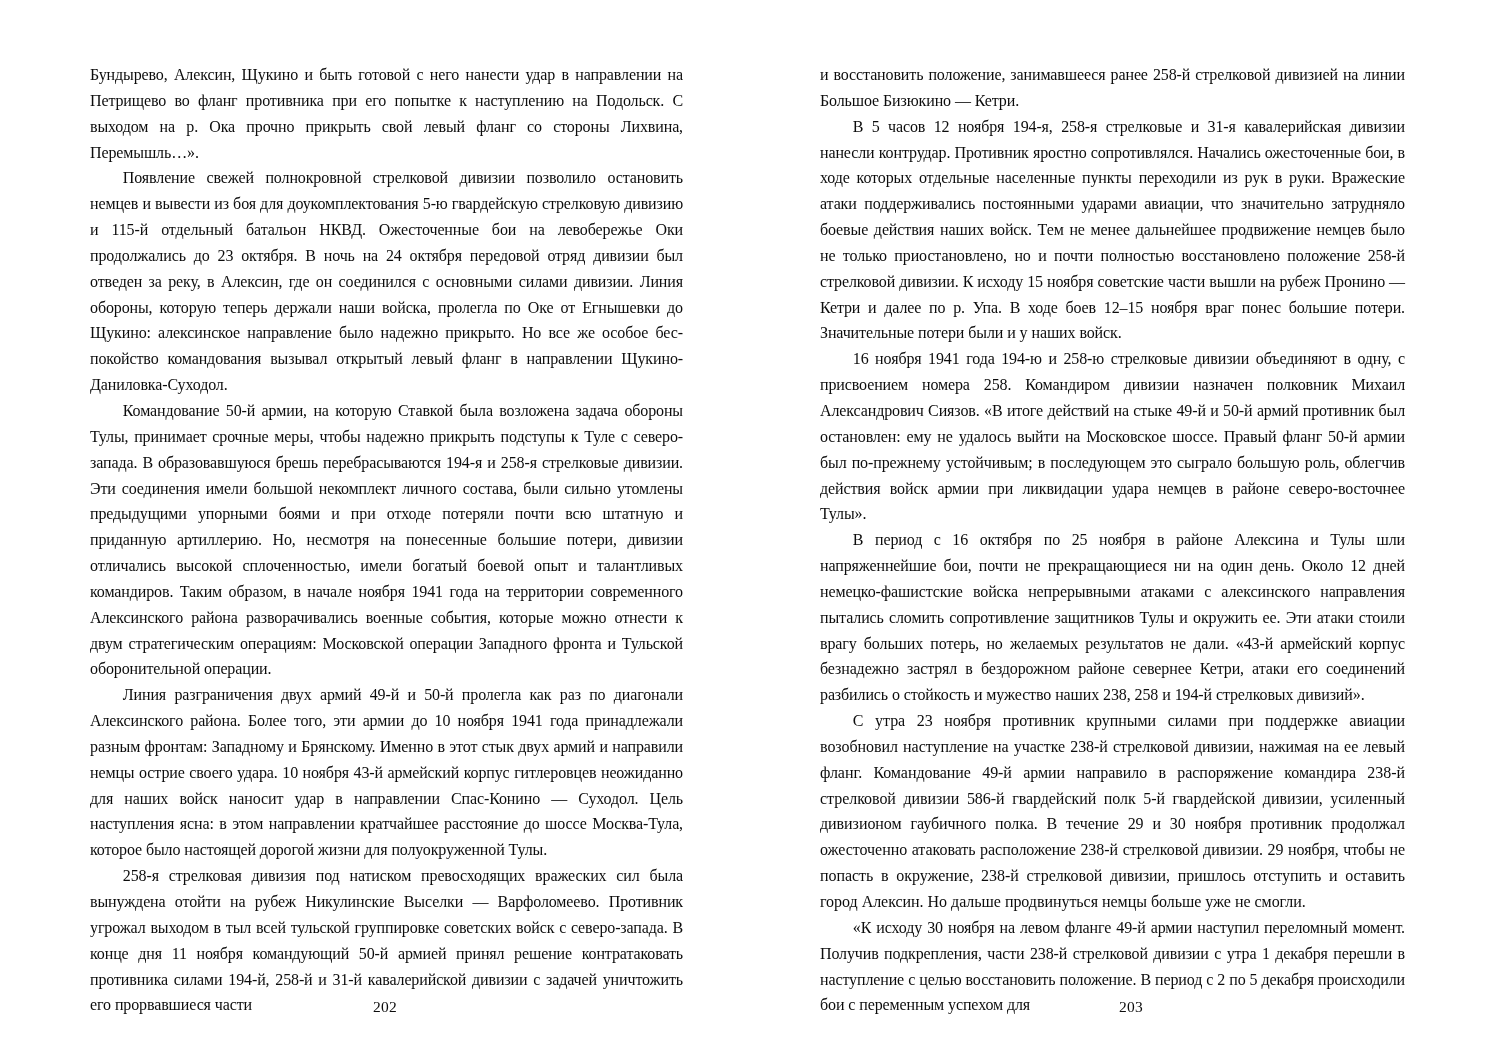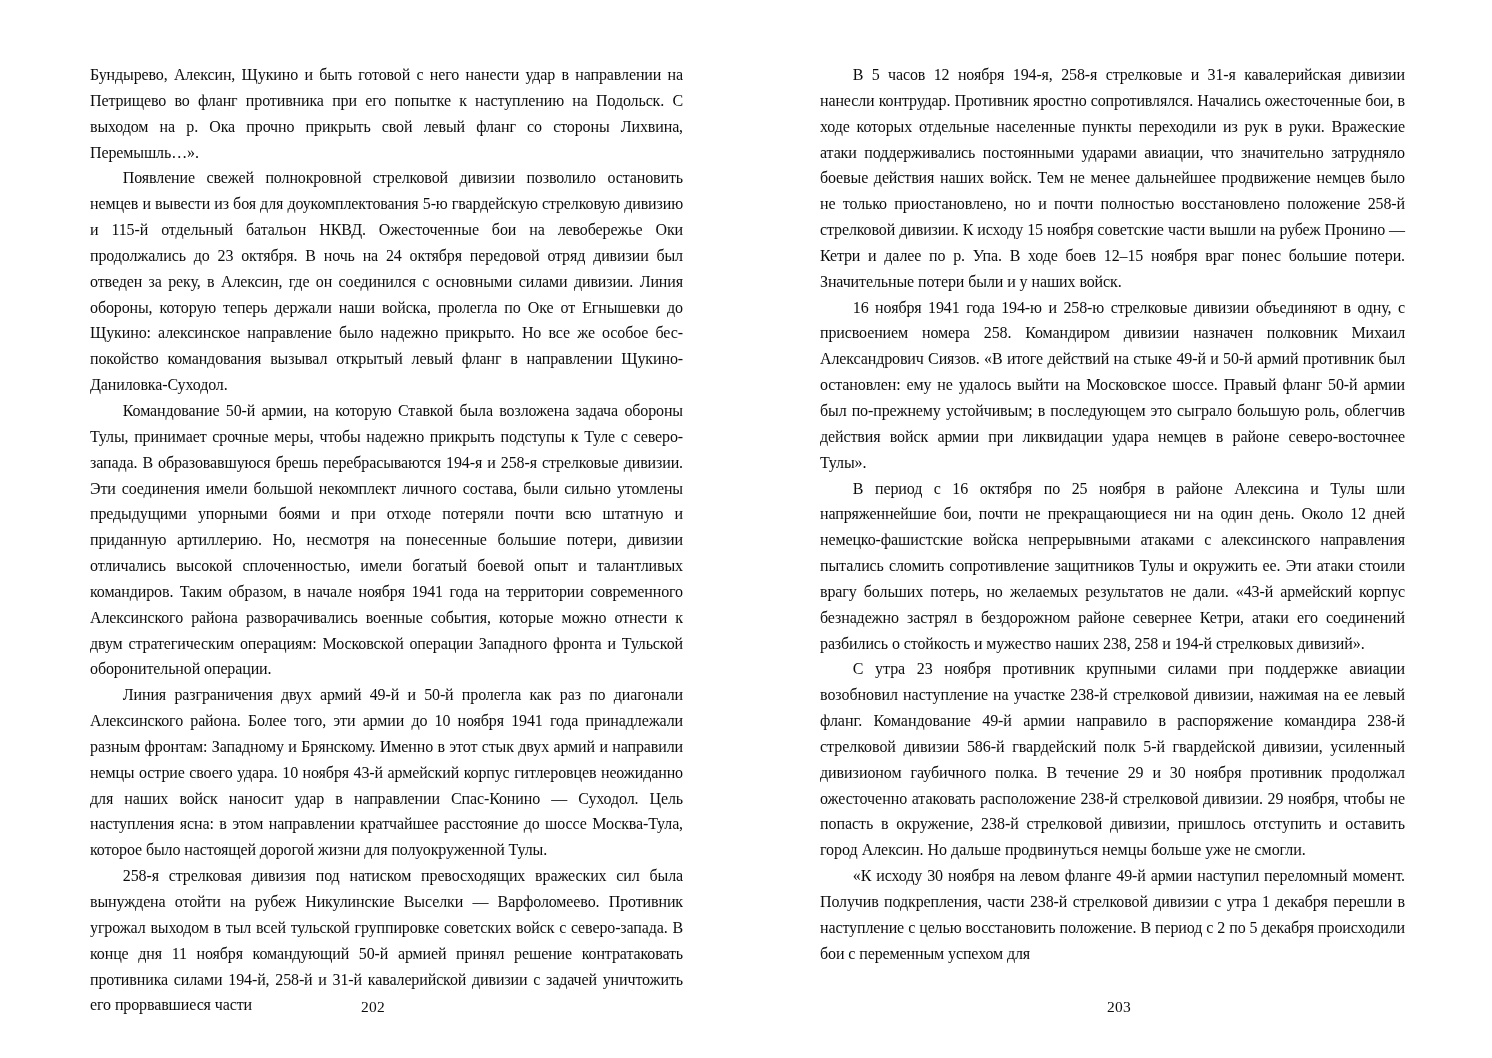--- a/index.html
+++ b/index.html
@@ -54,21 +54,21 @@
   }
   p.para.noindent {
     text-indent: 0;
   }
   p.para.italic {
     letter-spacing: -0.05px;
   }
   .folio {
     position: absolute;
     bottom: 42px;
-    left: 0;
+    left: 12px;
     width: 100%;
     text-align: center;
     font-size: 15.5px;
     line-height: 18px;
     letter-spacing: 0.3px;
   }
   .page-left .folio { padding-right: 27px; }
   .page-right .folio { padding-right: 13px; }
 </style>
 </head>
@@ -82,20 +82,21 @@
       <p class="para">Появление свежей полнокровной стрелковой дивизии позволило остановить немцев и вывести из боя для доукомплектования 5-ю гвардей­скую стрелковую дивизию и 115-й отдельный батальон НКВД. Ожесто­ченные бои на левобережье Оки продолжались до 23 октября. В ночь на 24 октября передовой отряд дивизии был отведен за реку, в Алексин, где он соединился с основными силами дивизии. Линия обороны, которую теперь держали наши войска, пролегла по Оке от Егнышевки до Щукино: алексинское направление было надежно прикрыто. Но все же особое бес­покойство командования вызывал открытый левый фланг в направлении Щукино-Даниловка-Суходол.</p>
       <p class="para">Командование 50-й армии, на которую Ставкой была возложена задача обороны Тулы, принимает срочные меры, чтобы надежно прикрыть под­ступы к Туле с северо-запада. В образовавшуюся брешь перебрасываются 194-я и 258-я стрелковые дивизии. Эти соединения имели большой неком­плект личного состава, были сильно утомлены предыдущими упорными боями и при отходе потеряли почти всю штатную и приданную артилле­рию. Но, несмотря на понесенные большие потери, дивизии отличались высокой сплоченностью, имели богатый боевой опыт и талантливых командиров. Таким образом, в начале ноября 1941 года на территории современного Алексинского района разворачивались военные события, которые можно отнести к двум стратегическим операциям: Московской операции Западного фронта и Тульской оборонительной операции.</p>
       <p class="para">Линия разграничения двух армий 49-й и 50-й пролегла как раз по диа­гонали Алексинского района. Более того, эти армии до 10 ноября 1941 года принадлежали разным фронтам: Западному и Брянскому. Именно в этот стык двух армий и направили немцы острие своего удара. 10 ноября 43-й армейский корпус гитлеровцев неожиданно для наших войск наносит удар в направлении Спас-Конино — Суходол. Цель наступления ясна: в этом направлении кратчайшее расстояние до шоссе Москва-Тула, которое было настоящей дорогой жизни для полуокруженной Тулы.</p>
       <p class="para">258-я стрелковая дивизия под натиском превосходящих вражеских сил была вынуждена отойти на рубеж Никулинские Выселки — Варфоломеево. Противник угрожал выходом в тыл всей тульской группировке советских войск с северо-запада. В конце дня 11 ноября командующий 50-й армией принял решение контратаковать противника силами 194-й, 258-й и 31-й кавалерийской дивизии с задачей уничтожить его прорвавшиеся части</p>
     </div>
     <div class="folio">202</div>
   </div>
 
   <div class="page page-right">
     <div class="textblock">
+      <p class="para noindent">и восстановить положение, занимавшееся ранее 258-й стрелковой диви­зией на линии Большое Бизюкино — Кетри.</p>
       <p class="para">В 5 часов 12 ноября 194-я, 258-я стрелковые и 31-я кавалерийская дивизии нанесли контрудар. Противник яростно сопротивлялся. Начались ожесточенные бои, в ходе которых отдельные населенные пункты пере­ходили из рук в руки. Вражеские атаки поддерживались постоянными ударами авиации, что значительно затрудняло боевые действия наших войск. Тем не менее дальнейшее продвижение немцев было не только приостановлено, но и почти полностью восстановлено положение 258-й стрелковой дивизии. К исходу 15 ноября советские части вышли на рубеж Пронино — Кетри и далее по р. Упа. В ходе боев 12–15 ноября враг понес большие потери. Значительные потери были и у наших войск.</p>
       <p class="para">16 ноября 1941 года 194-ю и 258-ю стрелковые дивизии объединя­ют в одну, с присвоением номера 258. Командиром дивизии назначен полковник Михаил Александрович Сиязов. «В итоге действий на стыке 49-й и 50-й армий противник был остановлен: ему не удалось выйти на Московское шоссе. Правый фланг 50-й армии был по-прежнему устойчи­вым; в последующем это сыграло большую роль, облегчив действия войск армии при ликвидации удара немцев в районе северо-восточнее Тулы».</p>
       <p class="para">В период с 16 октября по 25 ноября в районе Алексина и Тулы шли напряженнейшие бои, почти не прекращающиеся ни на один день. Около 12 дней немецко-фашистские войска непрерывными атаками с алексин­ского направления пытались сломить сопротивление защитников Тулы и окружить ее. Эти атаки стоили врагу больших потерь, но желаемых результатов не дали. «43-й армейский корпус безнадежно застрял в бездо­рожном районе севернее Кетри, атаки его соединений разбились о стой­кость и мужество наших 238, 258 и 194-й стрелковых дивизий».</p>
       <p class="para italic">С утра 23 ноября противник крупными силами при поддержке ави­ации возобновил наступление на участке 238-й стрелковой дивизии, на­жимая на ее левый фланг. Командование 49-й армии направило в распо­ряжение командира 238-й стрелковой дивизии 586-й гвардейский полк 5-й гвардейской дивизии, усиленный дивизионом гаубичного полка. В течение 29 и 30 ноября противник продолжал ожесточенно атаковать распо­ложение 238-й стрелковой дивизии. 29 ноября, чтобы не попасть в окруже­ние, 238-й стрелковой дивизии, пришлось отступить и оставить город Алексин. Но дальше продвинуться немцы больше уже не смогли.</p>
       <p class="para">«К исходу 30 ноября на левом фланге 49-й армии наступил перелом­ный момент. Получив подкрепления, части 238-й стрелковой дивизии с утра 1 декабря перешли в наступление с целью восстановить положение. В период с 2 по 5 декабря происходили бои с переменным успехом для</p>
     </div>
     <div class="folio">203</div>
   </div>
 
 </div>

